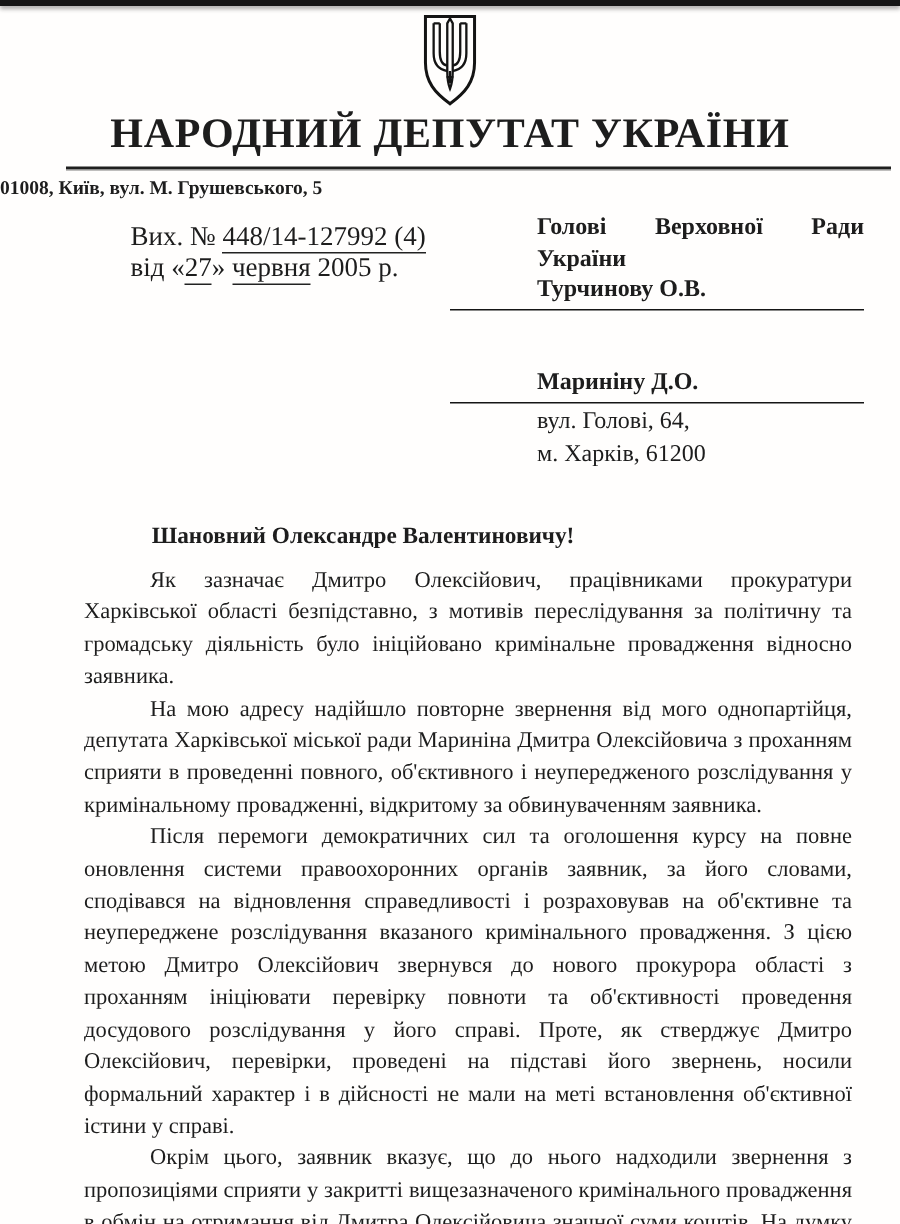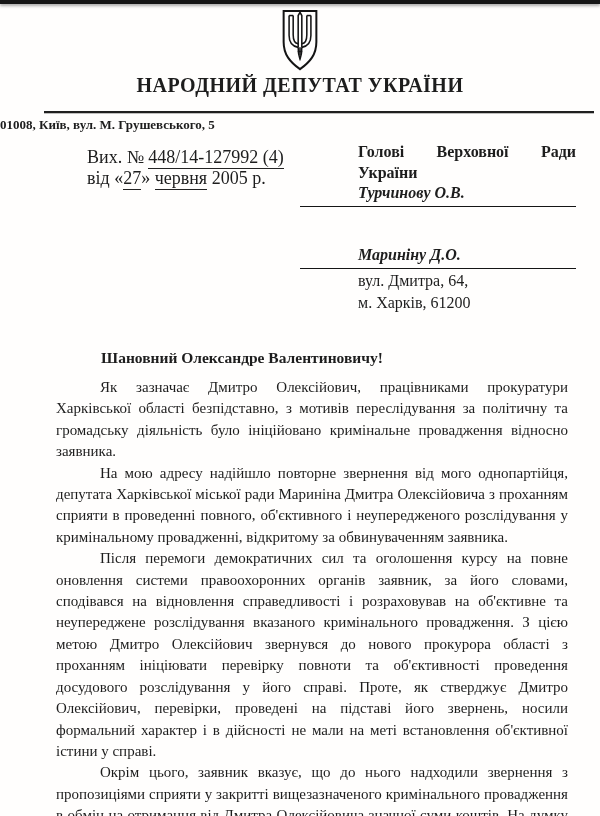--- a/index.html
+++ b/index.html
@@ -15,21 +15,21 @@
     position:absolute;top:0;left:0;width:600px;height:4px;
     background:#161616;
     box-shadow:0 2px 3px rgba(70,70,70,.45);
   }
   .emblem{
     position:absolute;top:9px;left:50%;transform:translateX(-50%);
     width:40px;height:64px;
   }
   .letter-title{
     position:absolute;top:74px;left:0;width:600px;margin:0;
-    text-align:center;font-size:20px;font-weight:bold;
+    text-align:center;font-size:28px;font-weight:bold;
     letter-spacing:.5px;white-space:nowrap;
   }
   .rule{
     position:absolute;top:111px;left:44px;width:550px;height:0;
     border-top:2.2px solid #1f1f1f;
     box-shadow:0 1px 0 rgba(0,0,0,.25);
   }
   .letter-address{
     position:absolute;top:117px;left:0;width:600px;
     text-align:left;font-size:13px;font-weight:bold;
@@ -41,21 +41,21 @@
   .u{border-bottom:1.2px solid #222;padding-bottom:1px;}
   .recipient{
     position:absolute;left:358px;width:218px;
     font-size:16px;line-height:20.5px;font-weight:bold;
   }
   .r1{top:142px;}
   .r2{top:245px;}
   .recipient .title{text-align:justify;}
   .name-line{
     border-bottom:1.7px solid #151515;
-    margin-left:-58px;padding-left:58px;padding-bottom:2px;font-style:italic;
+    margin-left:-58px;padding-left:58px;padding-bottom:2px;
   }
   .plain-line{font-weight:normal;margin-top:2px;}
   .salutation{
     position:absolute;top:349px;left:0;width:484px;
     text-align:center;font-size:15.5px;font-weight:bold;
   }
   .letter-body{
     position:absolute;top:377px;left:56px;width:512px;
     font-size:15px;line-height:21.4px;text-align:justify;
   }
@@ -96,21 +96,21 @@
     <div><span>від «</span><span class="u">27</span><span>» </span><span class="u">червня</span><span> 2005 р.</span></div>
   </div>
 
   <div class="recipient r1">
     <div class="title">Голові Верховної Ради України</div>
     <div class="name-line">Турчинову О.В.</div>
   </div>
 
   <div class="recipient r2">
     <div class="name-line">Мариніну Д.О.</div>
-    <div class="plain-line">вул. Дмитра, 64,</div>
+    <div class="plain-line">вул. Голові, 64,</div>
     <div class="plain-line">м. Харків, 61200</div>
   </div>
 
   <div class="salutation">Шановний Олександре Валентиновичу!</div>
 
   <div class="letter-body">
     <p>Як зазначає Дмитро Олексійович, працівниками прокуратури Харківської області безпідставно, з мотивів переслідування за політичну та громадську діяльність було ініційовано кримінальне провадження відносно заявника.</p>
     <p>На мою адресу надійшло повторне звернення від мого однопартійця, депутата Харківської міської ради Мариніна Дмитра Олексійовича з проханням сприяти в проведенні повного, об'єктивного і неупередженого розслідування у кримінальному провадженні, відкритому за обвинуваченням заявника.</p>
     <p>Після перемоги демократичних сил та оголошення курсу на повне оновлення системи правоохоронних органів заявник, за його словами, сподівався на відновлення справедливості і розраховував на об'єктивне та неупереджене розслідування вказаного кримінального провадження. З цією метою Дмитро Олексійович звернувся до нового прокурора області з проханням ініціювати перевірку повноти та об'єктивності проведення досудового розслідування у його справі. Проте, як стверджує Дмитро Олексійович, перевірки, проведені на підставі його звернень, носили формальний характер і в дійсності не мали на меті встановлення об'єктивної істини у справі.</p>
     <p>Окрім цього, заявник вказує, що до нього надходили звернення з пропозиціями сприяти у закритті вищезазначеного кримінального провадження в обмін на отримання від Дмитра Олексійовича значної суми коштів. На думку заявника, до такого вимагання можуть бути причетні, в</p>

